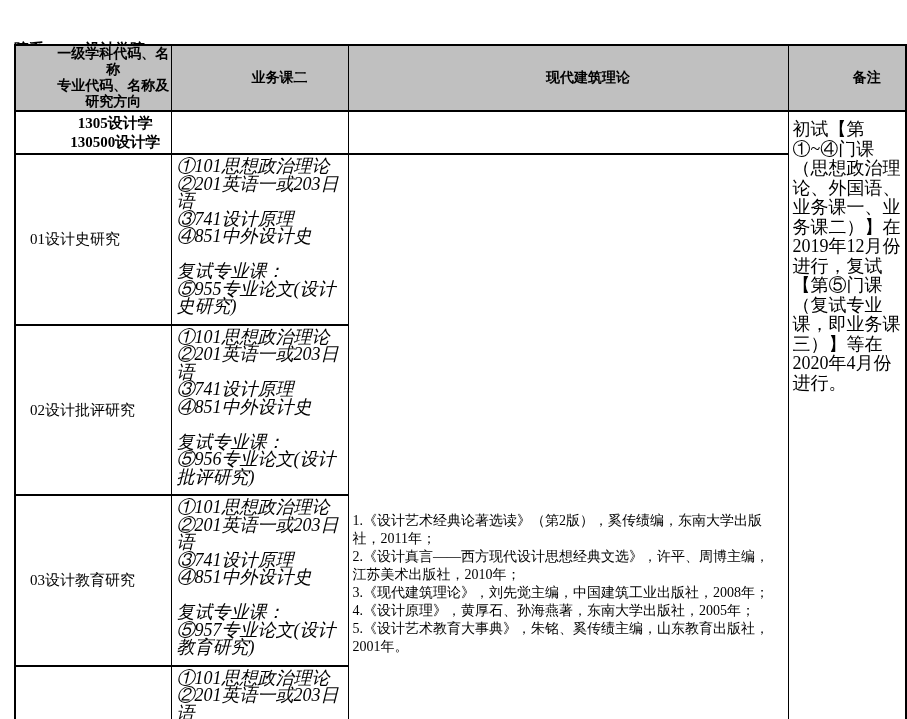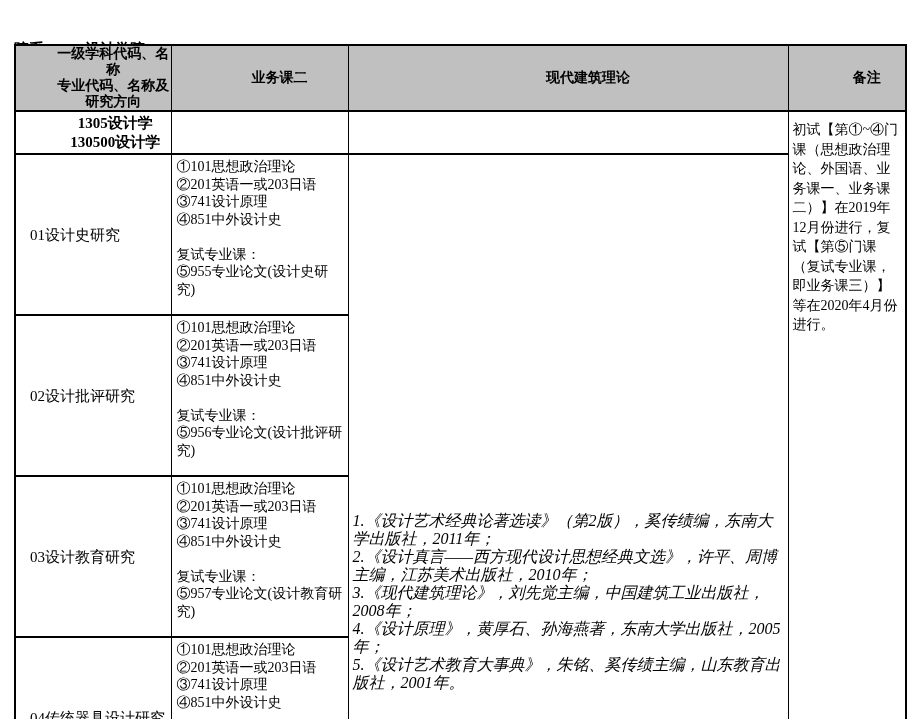--- a/index.html
+++ b/index.html
@@ -65,40 +65,40 @@
     white-space: pre-line;
     padding-left: 44px;
   }
   .cell-direction {
     vertical-align: middle;
     font-size: 15px;
     line-height: 18px;
     padding-left: 14px;
   }
   .cell-subjects {
-    font-size: 14px;
+    font-size: 18px;
     line-height: 17.5px;
-    padding: 3px 2px 16px 5px;
+    padding: 3px 2px 8px 5px;
     white-space: pre-line;
     overflow-wrap: break-word;
+    font-style: italic;
   }
   .cell-references { padding: 0; }
   .references-text {
     margin-top: 357px;
     padding: 0 6px 0 4px;
-    font-size: 16px;
+    font-size: 14px;
     line-height: 18px;
     white-space: pre-line;
     overflow-wrap: break-word;
-    font-style: italic;
   }
   .cell-remarks { padding: 0; }
   .remarks-text {
     padding: 8px 3px 0 4px;
-    font-size: 14px;
+    font-size: 18px;
     line-height: 19.5px;
     white-space: pre-line;
     overflow-wrap: break-word;
   }
 </style>
 </head>
 <body>
 
 <div class="page">
 

